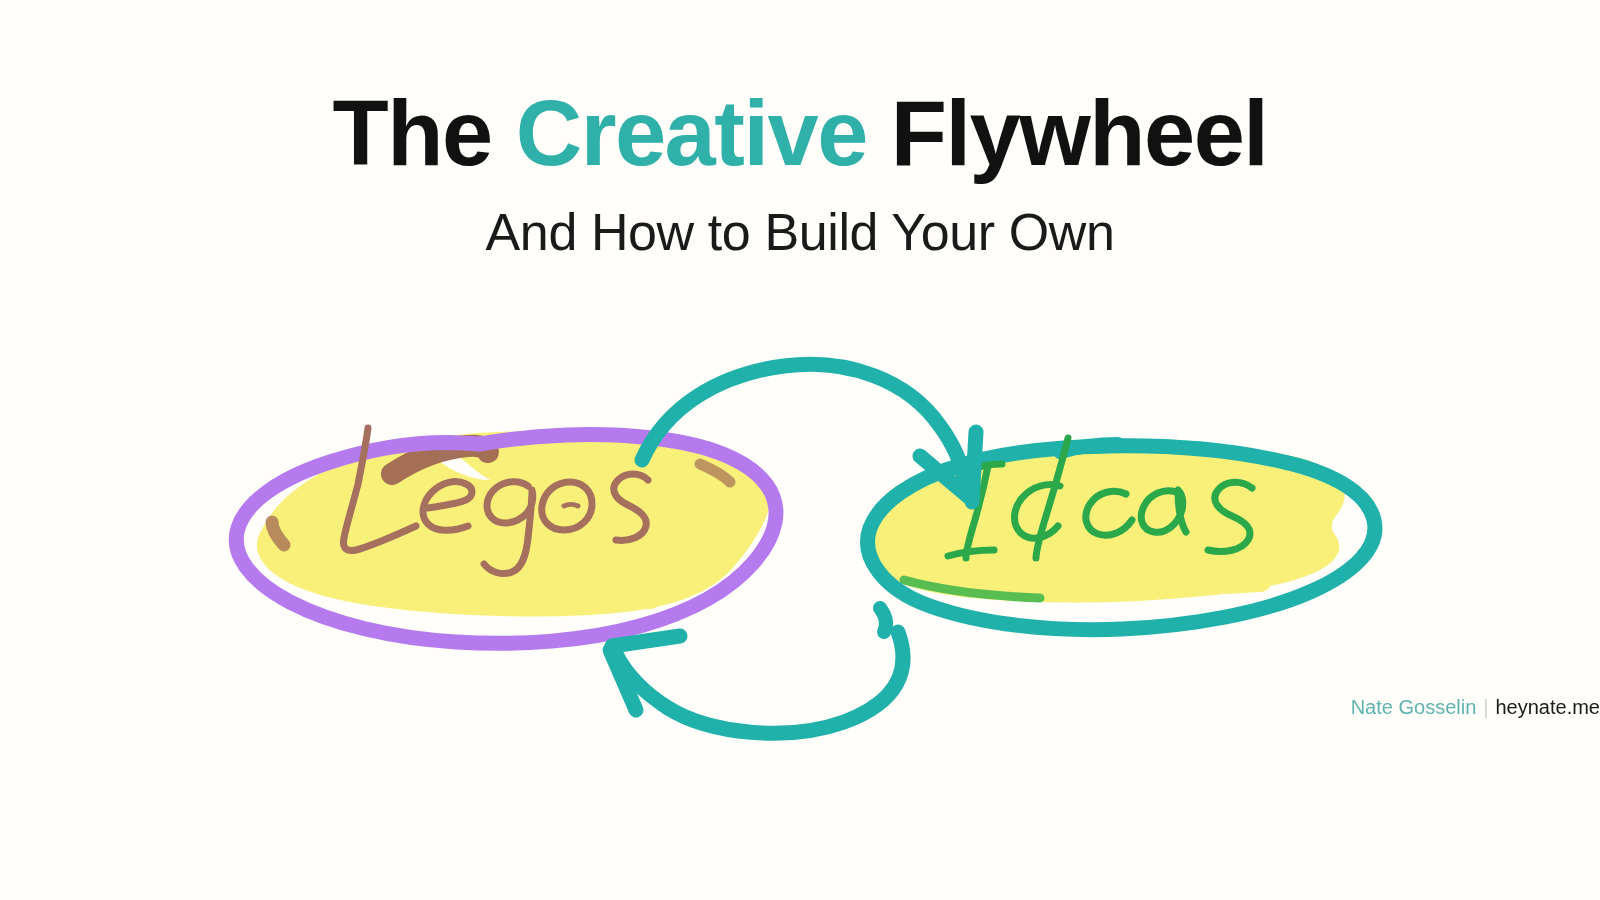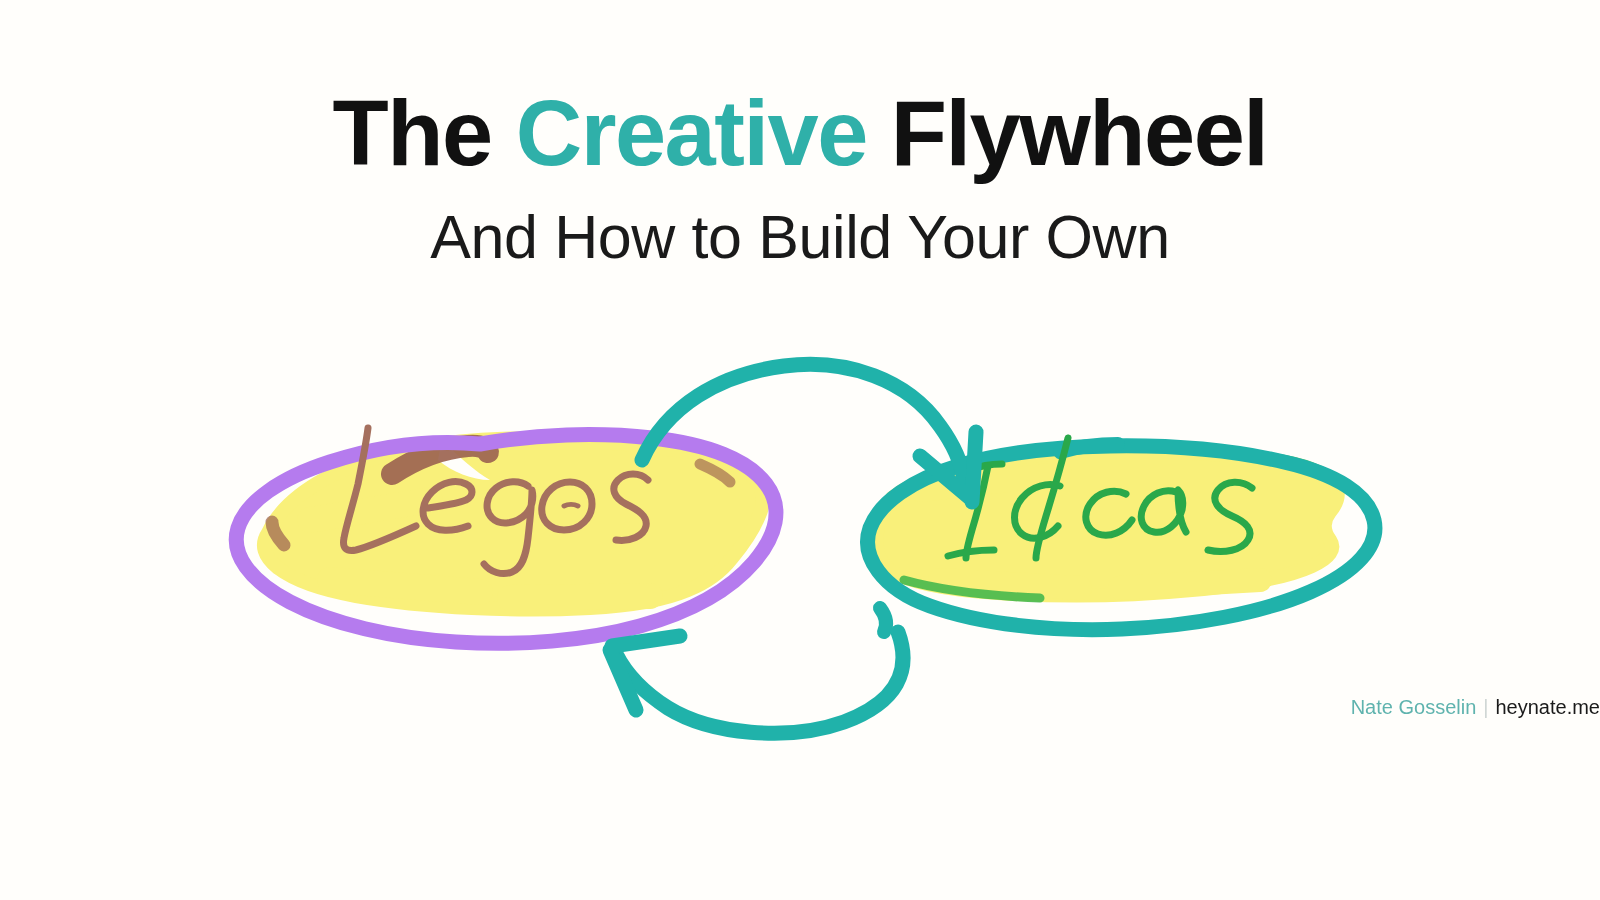--- a/index.html
+++ b/index.html
@@ -37,21 +37,21 @@
     letter-spacing: -1.5px;
     color: #111111;
     margin: 0;
     white-space: nowrap;
   }
   .slide-title .accent {
     color: #2fb0a9;
   }
   .slide-subtitle {
     font-family: "Liberation Sans", sans-serif;
-    font-size: 61px;
+    font-size: 52px;
     font-weight: normal;
     letter-spacing: -0.4px;
     color: #1a1a1a;
     margin: 20px 0 0 0;
     white-space: nowrap;
   }
 
   
   .diagram {
     position: absolute;

